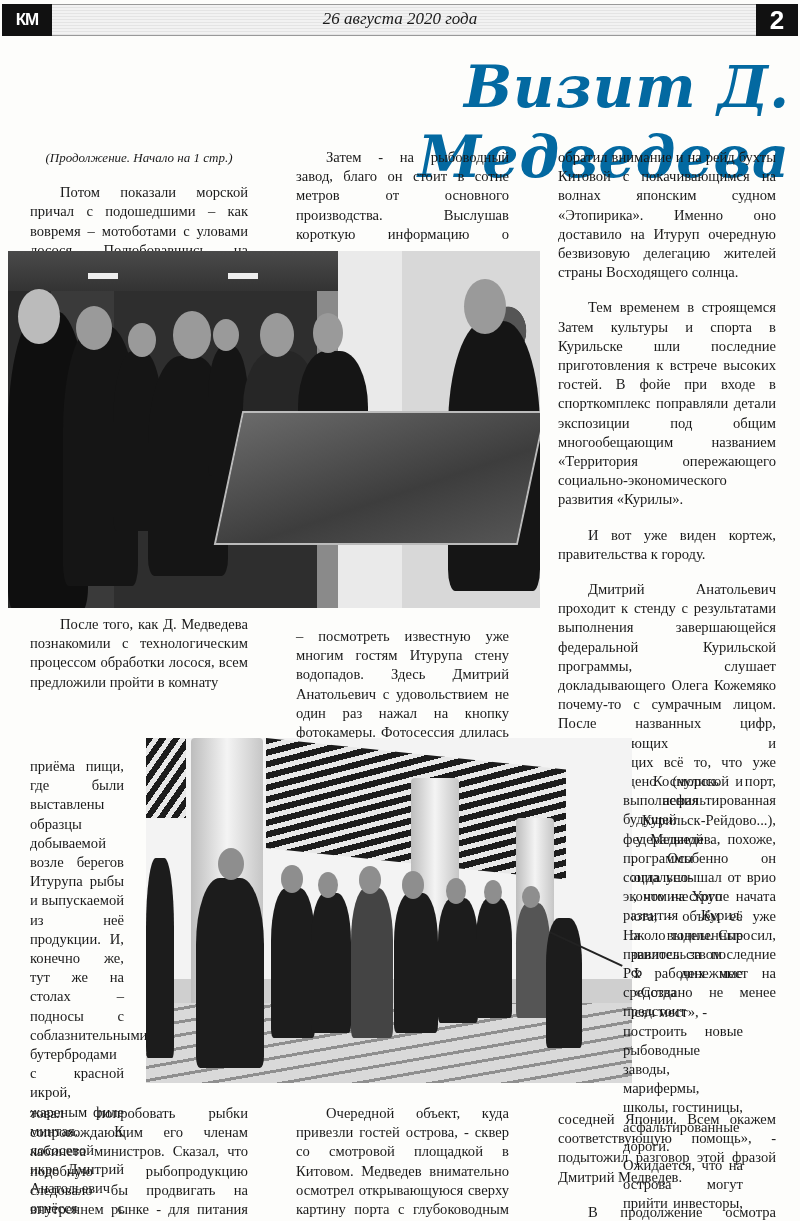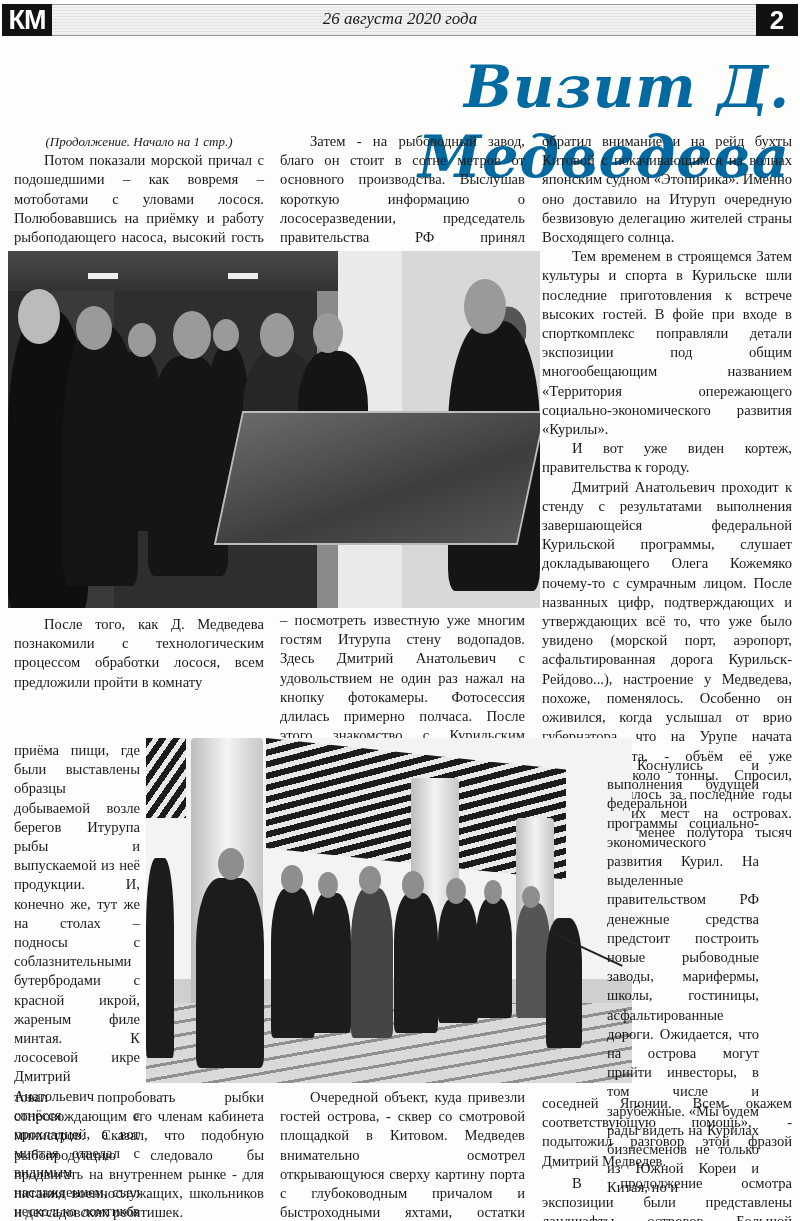--- a/index.html
+++ b/index.html
@@ -11,21 +11,21 @@
     }
     .header-bar {
       position: absolute; left: 2px; top: 4px; width: 796px; height: 30px;
       background: repeating-linear-gradient(0deg, #e4e4e4 0 1px, #f2f2f2 1px 3px),
                   #ececec;
       border-top: 1px solid #999; border-bottom: 1px solid #999;
     }
     .logo {
       position: absolute; left: 2px; top: 4px; width: 50px; height: 32px;
       background: #111; color: #fff;
-      font-family: "Liberation Sans", sans-serif; font-weight: bold; font-size: 27px;
+      font-family: "Liberation Sans", sans-serif; font-weight: bold; font-size: 17px;
       line-height: 32px; text-align: center; letter-spacing: -1px;
     }
     .date {
       position: absolute; left: 0; top: 6px; width: 800px; text-align: center;
       font-style: italic; font-size: 17px; line-height: 26px;
     }
     .page-num {
       position: absolute; right: 2px; top: 4px; width: 42px; height: 32px;
       background: #111; color: #fff;
       font-family: "Liberation Sans", sans-serif; font-weight: bold; font-size: 26px;
@@ -34,21 +34,21 @@
     .headline {
       position: absolute; left: 140px; top: 52px; width: 650px;
       font-family: "DejaVu Serif", serif; font-weight: bold; font-style: italic;
       font-size: 57px; line-height: 70px; letter-spacing: 1px; color: #0369a1;
       text-align: right;
     }
     .col {
       position: absolute; font-size: 14.6px; line-height: 19.2px;
       text-align: justify; hyphens: manual;
     }
-    .col p { margin: 0; text-indent: 0; }
+    .col p { margin: 16px; text-indent: 0; }
     .col p.ind { text-indent: 30px; }
     .col p.cont { text-indent: 0; font-family: Liberation Serif, serif; }
     .col p.center { text-align: center; text-indent: 0; }
     .cont-note { font-style: italic; font-size: 13px; text-align: center; text-indent: 0; }
     .photo {
       position: absolute; overflow: hidden;
       background-color: #7a7a7a;
     }
     .photo1 {
       left: 8px; top: 251px; width: 532px; height: 357px;

